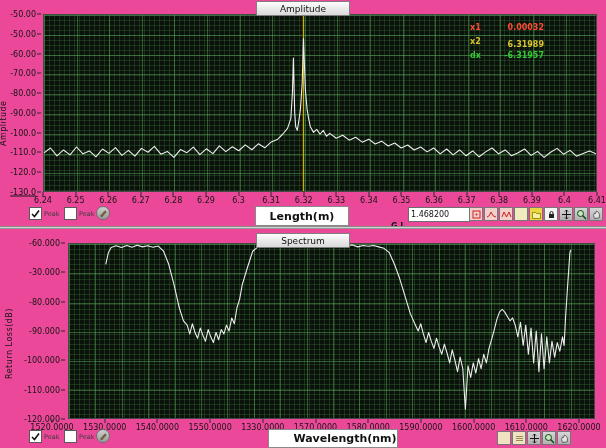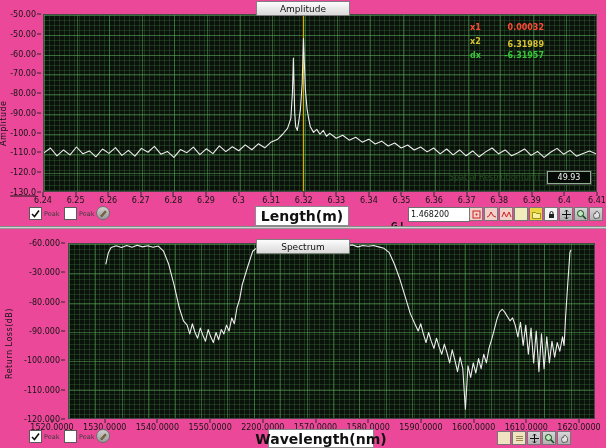--- a/index.html
+++ b/index.html
@@ -30,21 +30,21 @@
   .vlabel{position:absolute;writing-mode:vertical-rl;transform:rotate(180deg);font-size:8px;color:#151515;letter-spacing:.5px;}
   .legend{position:absolute;right:52px;top:5px;font-size:8px;font-weight:bold;}
   .leg-row{display:flex;height:14px;align-items:center;}
   .leg-name{width:22px;text-align:left;}
   .leg-val{width:52px;text-align:right;}
   .spatial{position:absolute;right:5px;bottom:7px;display:flex;align-items:center;gap:7px;}
   .spatial-label{font-size:8px;color:#24501f;}
   .spatial-value{background:#060a06;color:#f2f2f2;border:1px solid #8fae8f;outline:1px solid #3a3a3a;
     font-size:8px;padding:1px 5px;min-width:32px;text-align:center;}
   .axis-name-box{position:absolute;background:#fff;border:1px solid #8a8a8a;display:flex;align-items:center;justify-content:center;
-    font-size:14px;font-weight:bold;color:#111;z-index:4;}
+    font-size:11px;font-weight:bold;color:#111;z-index:4;}
   .cb{position:absolute;width:11px;height:11px;background:#fff;border:1px solid #5a5a5a;display:flex;align-items:center;justify-content:center;}
   .cb svg{display:block;}
   .cb-label{position:absolute;font-size:6.5px;color:#3c3c3c;}
   .round-btn{position:absolute;width:14px;height:14px;border-radius:50%;background:linear-gradient(#cfcfcf,#9a9a9a);
     border:1px solid #6f6f6f;padding:0;display:flex;align-items:center;justify-content:center;}
   .gi-label{position:absolute;font-size:8px;font-weight:bold;color:#111;}
   .gi-input{position:absolute;width:56px;height:13px;border:1px solid #6e6e6e;background:#fff;font-family:"DejaVu Sans",sans-serif;
     font-size:8px;color:#111;padding:0 2px;}
   .toolbar{position:absolute;display:flex;gap:1px;}
   .tb{width:14px;height:14px;padding:0;border:1px solid #777;background:linear-gradient(#d6d6d6,#b2b2b2);
@@ -101,24 +101,20 @@
           <span class="leg-val" style="color: rgb(255, 74, 53);">0.00032</span>
         </div>
         <div class="leg-row">
           <span class="leg-name" style="color: rgb(216, 194, 48);">x2</span>
           <span class="leg-val" style="color: rgb(216, 194, 48); margin-top: 7px;">6.31989</span>
         </div>
         <div class="leg-row">
           <span class="leg-name" style="color: rgb(53, 201, 53);">dx</span>
           <span class="leg-val" style="color: rgb(53, 201, 53);">-6.31957</span>
         </div>
-      </div>
-      <div class="spatial">
-        <span class="spatial-label">Spatial Resolution(um)</span>
-        <span class="spatial-value">49.93</span>
       </div>
     </div>
 
     <div class="xticks" style="left:43px;top:192px;width:554px;">
         <span class="tick-dash" style="left: 0%;"></span>
         <span class="tick-label" style="left: 0%;">6.24</span>
         <span class="tick-dash" style="left: 5.882%;"></span>
         <span class="tick-label" style="left: 5.882%;">6.25</span>
         <span class="tick-dash" style="left: 11.765%;"></span>
         <span class="tick-label" style="left: 11.765%;">6.26</span>
@@ -218,21 +214,21 @@
         <svg width="11" height="11" viewBox="0 0 11 11">
             <path d="M2.5 6.5 l1-2.5 1 .5 .8-2.3 1.4.4 .9 1 1 2 -.4 3.2 -4.6.7 z" fill="#e2e2e2" stroke="#333" stroke-width="0.7"></path>
           </svg>
       </button>
     </div>
   </section>
 
   <div class="divider"></div>
 
   <section class="panel" style="top:229px;height:219px;">
-    <div class="title-tab" style="top:10px;">Spectrum</div>
+    <div class="title-tab" style="top:4px;">Spectrum</div>
   </section>
 
   <div class="vlabel" style="left:5px;top:283px;height:96px;">Return Loss(dB)</div>
 
   <div class="yticks" style="left:18px;top:243px;width:48px;height:176px;">
       <span class="tick-dash" style="top: 0%;"></span>
       <span class="tick-label" style="top: 0%;">-60.000</span>
       <span class="tick-dash" style="top: 16.667%;"></span>
       <span class="tick-label" style="top: 16.667%;">-30.000</span>
       <span class="tick-dash" style="top: 33.333%;"></span>
@@ -257,21 +253,21 @@
   <div class="xticks" style="left:52px;top:419px;width:527px;">
       <span class="tick-dash" style="left: 0%;"></span>
       <span class="tick-label" style="left: 0%;">1520.0000</span>
       <span class="tick-dash" style="left: 10%;"></span>
       <span class="tick-label" style="left: 10%;">1530.0000</span>
       <span class="tick-dash" style="left: 20%;"></span>
       <span class="tick-label" style="left: 20%;">1540.0000</span>
       <span class="tick-dash" style="left: 30%;"></span>
       <span class="tick-label" style="left: 30%;">1550.0000</span>
       <span class="tick-dash" style="left: 40%;"></span>
-      <span class="tick-label" style="left: 40%;">2200.0000</span>
+      <span class="tick-label" style="left: 40%;">1330.0000</span>
       <span class="tick-dash" style="left: 50%;"></span>
       <span class="tick-label" style="left: 50%;">1570.0000</span>
       <span class="tick-dash" style="left: 60%;"></span>
       <span class="tick-label" style="left: 60%;">1580.0000</span>
       <span class="tick-dash" style="left: 70%;"></span>
       <span class="tick-label" style="left: 70%;">1590.0000</span>
       <span class="tick-dash" style="left: 80%;"></span>
       <span class="tick-label" style="left: 80%;">1600.0000</span>
       <span class="tick-dash" style="left: 90%;"></span>
       <span class="tick-label" style="left: 90%;">1610.0000</span>
@@ -286,21 +282,21 @@
   </span>
   <span class="cb-label" style="left:44px;top:433px;">Peak</span>
   <span class="cb" style="left:64px;top:430px;"></span>
   <span class="cb-label" style="left:79px;top:433px;">Peak</span>
   <button class="round-btn" style="left:96px;top:429px;">
     <svg width="10" height="10" viewBox="0 0 10 10">
         <path d="M2.5 8 L7 2.8 l1.3 1.2 L3.8 9 z" fill="#8a6a2a" stroke="#333" stroke-width="0.5"></path>
       </svg>
   </button>
 
-  <div class="axis-name-box" style="left:268px;top:429px;width:104px;height:17px;">Wavelength(nm)</div>
+  <div class="axis-name-box" style="left:268px;top:429px;width:104px;height:17px;padding-left:24px;">Wavelength(nm)</div>
 
   <div class="toolbar" style="left:497px;top:431px;">
     <button class="tb tan"></button>
     <button class="tb tan">
       <svg width="11" height="11" viewBox="0 0 11 11">
           <path d="M2 3.5 H9 M2 5.5 H9 M2 7.5 H9" stroke="#9a8a50"></path>
         </svg>
     </button>
     <button class="tb">
       <svg width="11" height="11" viewBox="0 0 11 11">

